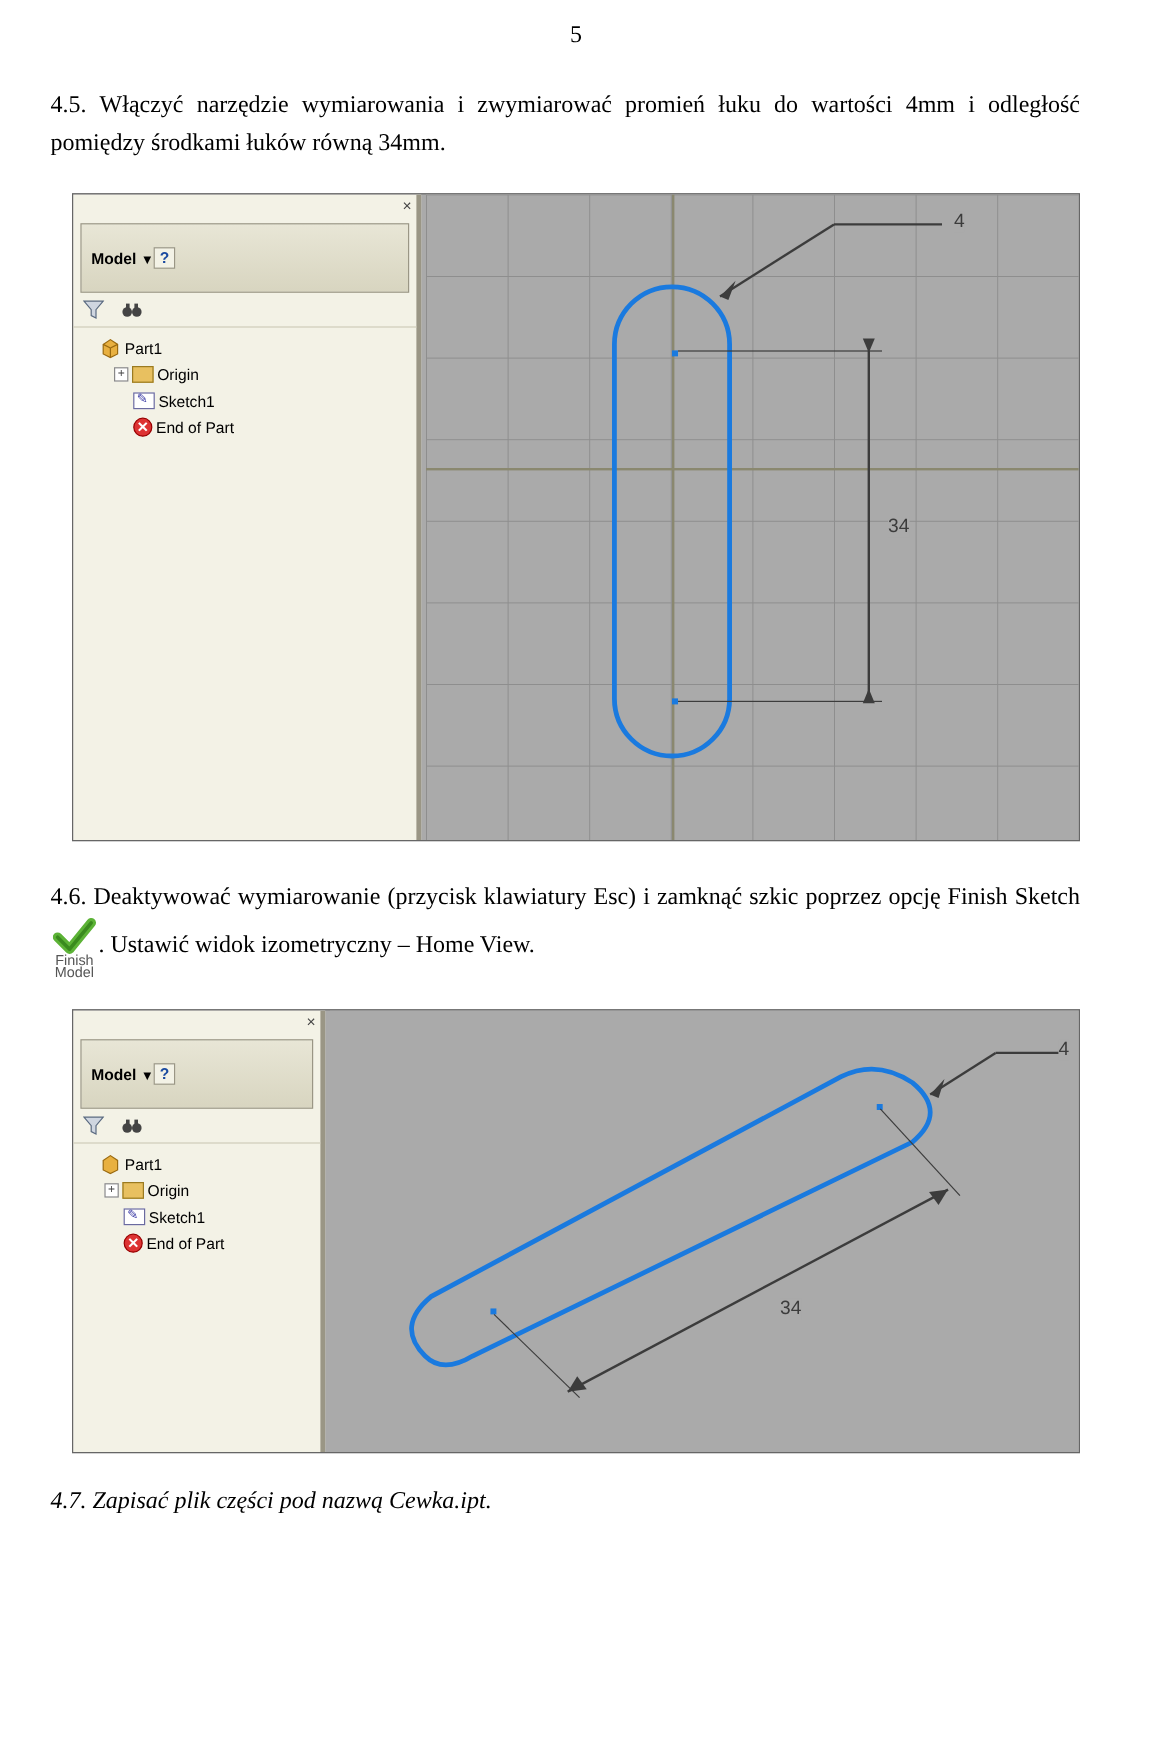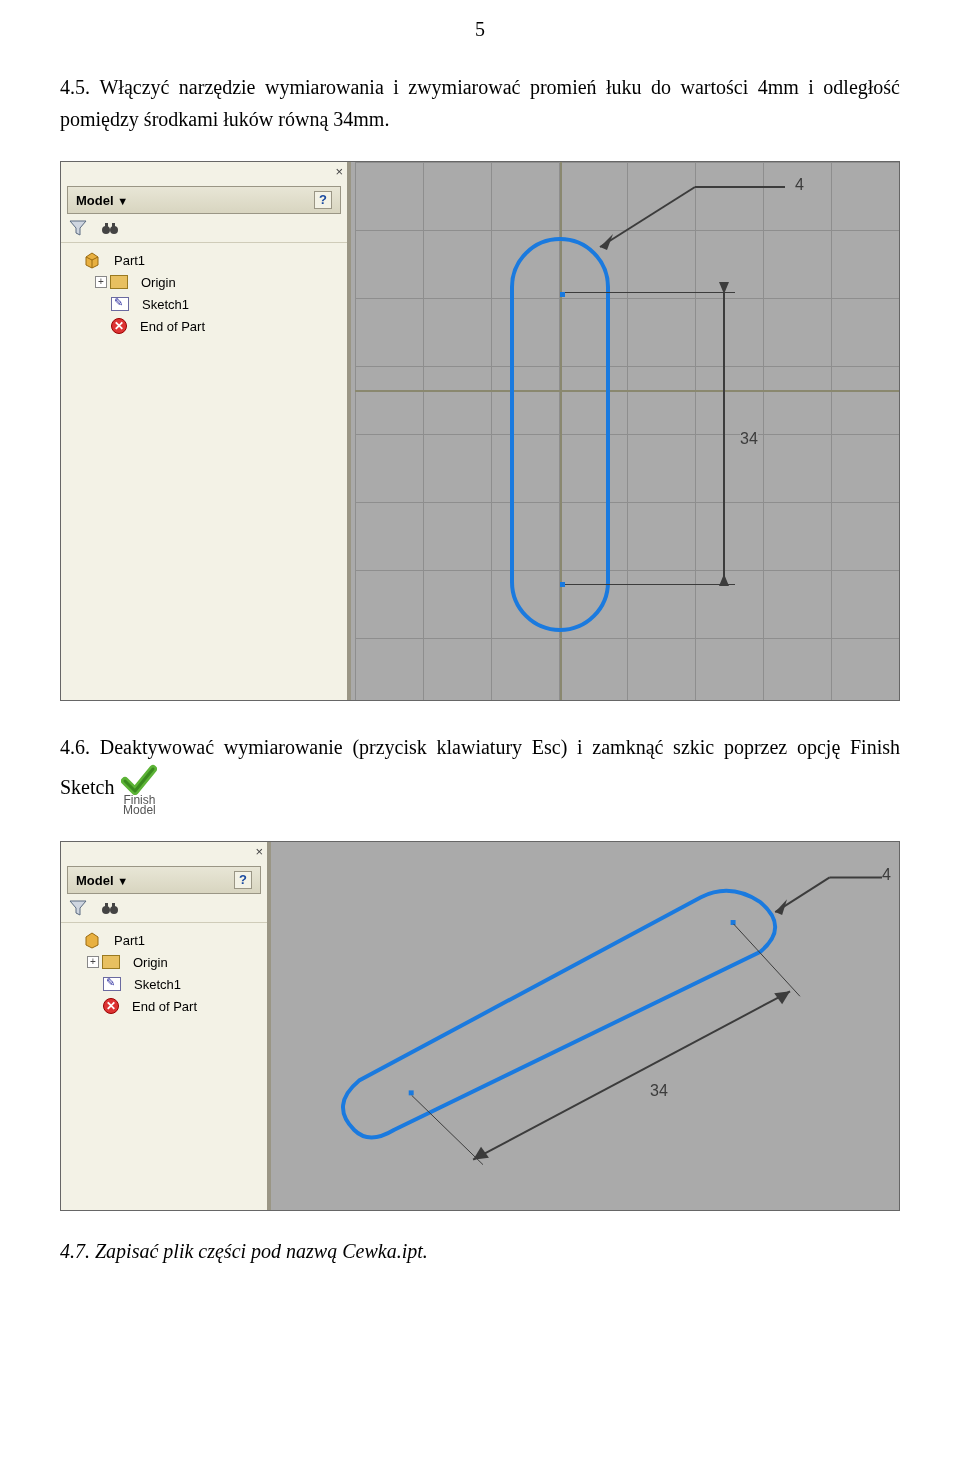--- a/index.html
+++ b/index.html
@@ -6,21 +6,21 @@
   body {
     margin: 0;
     padding: 0;
     font-family: "Times New Roman", serif;
     font-size: 20px;
     background: #fff;
     color: #000;
     width: 960px;
   }
   .page-num { text-align: center; padding-top: 18px; font-size: 20px; }
-  .para { padding: 10px 60px 6px 60px; line-height: 1.6; text-align: justify; }
+  .para { padding: 10px 60px 6px 42px; line-height: 1.6; text-align: justify; }
   .screenshot {
     margin: 12px 60px 18px 60px;
     border: 1px solid #666;
     background: #aaa;
     position: relative;
     height: 540px;
     overflow: hidden;
   }
   .screenshot.s2 { height: 370px; margin-bottom: 8px;}
   
@@ -29,36 +29,36 @@
     background: #f3f2e6;
     border-right: 4px solid #9a9685;
     font-family: Verdana, Arial, sans-serif;
     font-size: 13px;
   }
   .panel .close-x { position:absolute; right:4px; top:2px; font:13px Arial; color:#444; cursor:default;}
   .panel .model-hdr {
     margin: 24px 6px 0 6px;
     background: linear-gradient(#e8e6d6,#d8d5c0);
     border:1px solid #9a9685;
-    padding: 4px 8px;
+    padding: 19px 8px;
     font-weight: bold;
-    display: flex; align-items: center; justify-content: space-between;
+    display: flex; align-items: center; 
   }
   .panel .model-hdr .drop { font-size:11px;}
   .panel .model-hdr .help {
     width:18px;height:18px;border:1px solid #9a9685;background:#f3f2e6;
     text-align:center;line-height:16px;font-size:13px;color:#1a4aa0;font-weight:bold;
   }
   .panel .row-icons { padding: 5px 8px; border-bottom:1px solid #cfccb9; display:flex; gap:14px;}
   .panel .funnel, .panel .bino { width:18px;height:18px; }
   .tree { padding: 6px 4px 6px 4px; }
   .tree-row { display:flex; align-items:center; height:22px; padding-left:2px;}
   .tree .exp { width:12px;height:12px;border:1px solid #888;background:#fff;font:10px/10px Arial;text-align:center;margin-right:3px;color:#444;}
   .tree .noexp { width:16px; }
-  .tree .lbl { margin-left:13px;}
+  .tree .lbl { margin-left:3px;}
   .indent { padding-left:30px;}
   .box-icon { width:18px;height:18px; display:inline-block; }
   .folder-icon { width:18px;height:14px;background:#e8c060;border:1px solid #9a7a20; }
   .sketch-icon { width:18px;height:14px;background:#fff;border:1px solid #6a6aa0;position:relative;}
   .sketch-icon::after{content:"✎";position:absolute;left:2px;top:-2px;font-size:11px;color:#3030a0;}
   .endpart-icon{width:16px;height:16px;border-radius:50%;background:#d33;border:1px solid #900;color:#fff;font:bold 12px/14px Arial;text-align:center;}
   
   .canvas {
     position:absolute; left:294px; right:0; top:0; bottom:0;
     background:
@@ -171,21 +171,21 @@
 
 <p class="para">
   <span>4.6.&nbsp;Deaktywować wymiarowanie (przycisk klawiatury Esc) i zamknąć szkic poprzez opcję Finish Sketch </span>
   <span class="finish-wrap">
     <svg class="check" viewBox="0 0 36 32">
       <path d="M4 18 L14 28 L32 6" fill="none" stroke="#5cb336" stroke-width="8" stroke-linecap="round" stroke-linejoin="round"></path>
       <path d="M4 18 L14 28 L32 6" fill="none" stroke="#3a8a1e" stroke-width="3" stroke-linecap="round" stroke-linejoin="round"></path>
     </svg>
     <span class="txt">Finish</span>
     <span class="txt">Model</span>
-  </span>
+  </span><span>. Ustawić widok izometryczny – Home View.</span>
 </p>
 
 <div class="screenshot s2">
   <div class="panel" style="width:210px;">
     <span class="close-x">×</span>
     <div class="model-hdr">
       <span><span>Model</span> <span class="drop">▼</span></span>
       <span class="help">?</span>
     </div>
     <div class="row-icons">

